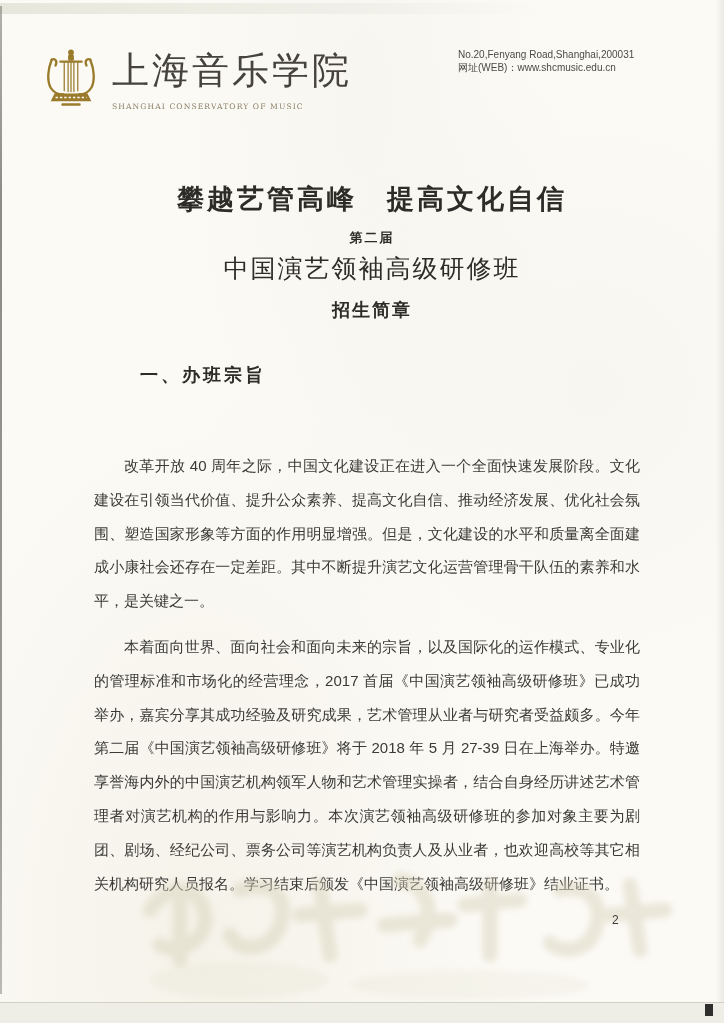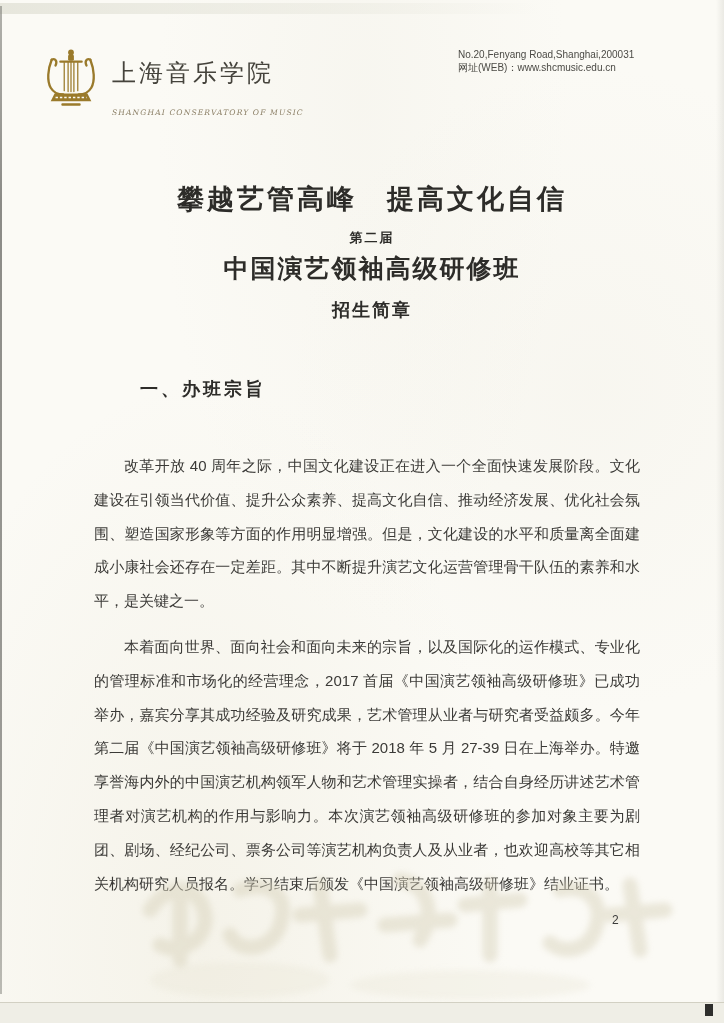--- a/index.html
+++ b/index.html
@@ -11,45 +11,45 @@
       radial-gradient(ellipse at 50% 10%, rgba(236,234,223,.25), transparent 40%),
       #fbfaf5;
     font-family:"Liberation Sans", sans-serif;
     color:#3b3a37;
   }
 
   
   .logo-emblem { position:absolute; left:42px; top:48px; width:58px; height:64px; }
   .logo-names  { position:absolute; left:112px; top:56px; width:230px; }
   .cn-name {
-    font-family:Liberation Serif, serif;
-    font-size:24px; letter-spacing:3px; color:#45433c;
+    font-family:Liberation Mono, monospace;
+    font-size:37px; letter-spacing:3px; color:#45433c;
     white-space:nowrap; line-height:34px;
   }
   .en-name {
-    margin-top:18px;
-    font-family:"DejaVu Serif", serif; font-style:italic;
+    margin-top:12px;
+    font-family:"DejaVu Serif", serif; 
     font-size:7.6px; letter-spacing:1.1px; color:#8d8168;
     white-space:nowrap;
   }
   .contact {
     position:absolute; left:458px; top:49px; width:258px;
     font-size:10px; line-height:12.6px; color:#4b4a45;
   }
   .contact div { white-space:nowrap; }
 
   
   .title-zone { position:absolute; left:20px; top:0; width:704px; text-align:center; color:#2d2c29; }
   .slogan        { position:absolute; top:181px; left:0; width:100%; font-size:27px; font-weight:bold; letter-spacing:3px; }
   .session       { position:absolute; top:229px; left:0; width:100%; font-size:13px; font-weight:bold; letter-spacing:2px; }
-  .program-title { position:absolute; top:252px; left:0; width:100%; font-size:25px; font-weight:bold; letter-spacing:2px; }
+  .program-title { position:absolute; top:252px; left:0; width:100%; font-size:25px; font-weight:normal; letter-spacing:2px; }
   .doc-type      { position:absolute; top:298px; left:0; width:100%; font-size:18px; font-weight:bold; letter-spacing:2px; }
 
   .section-heading {
-    position:absolute; left:140px; top:377px;
+    position:absolute; left:140px; top:363px;
     font-size:18px; font-weight:bold; letter-spacing:3px; color:#2d2c29;
   }
 
   
   .body-text {
     position:absolute; left:82px; top:437px; width:570px;
     font-size:15px; line-height:33.8px;
     text-align:justify; text-justify:inter-ideograph;
     color:#3b3a37;
   }

